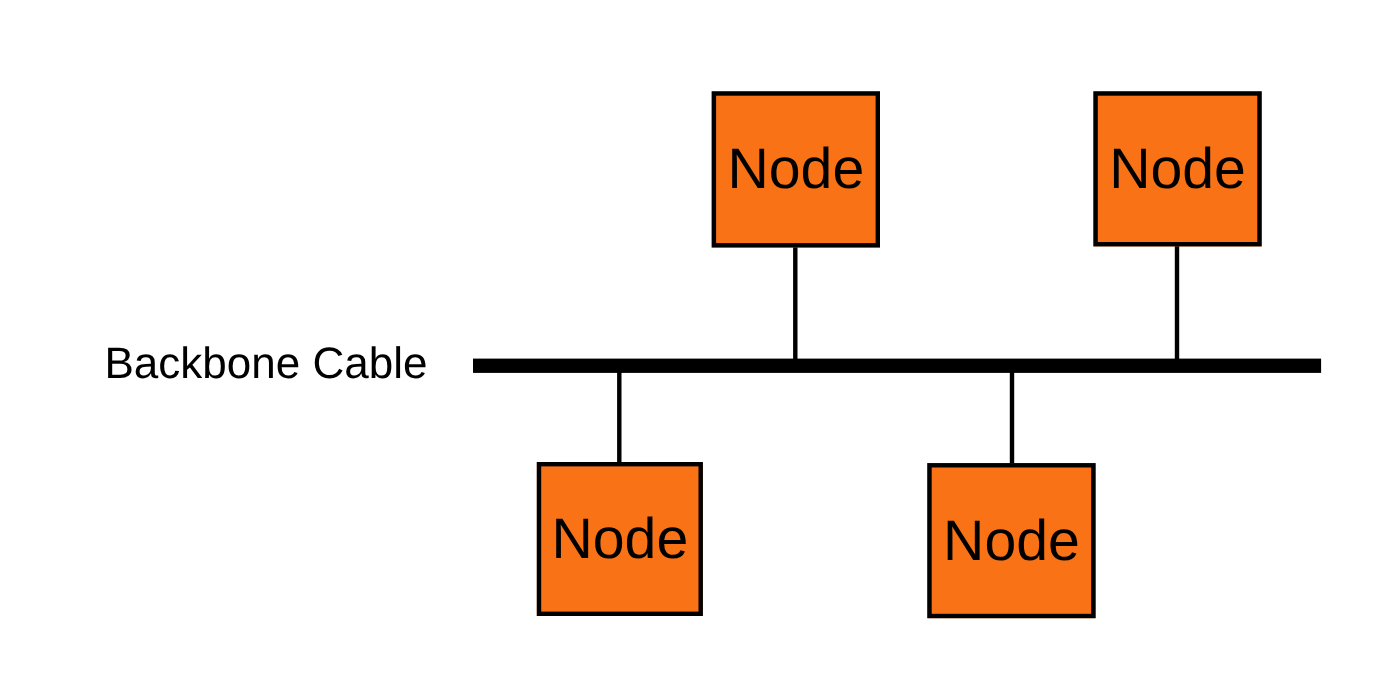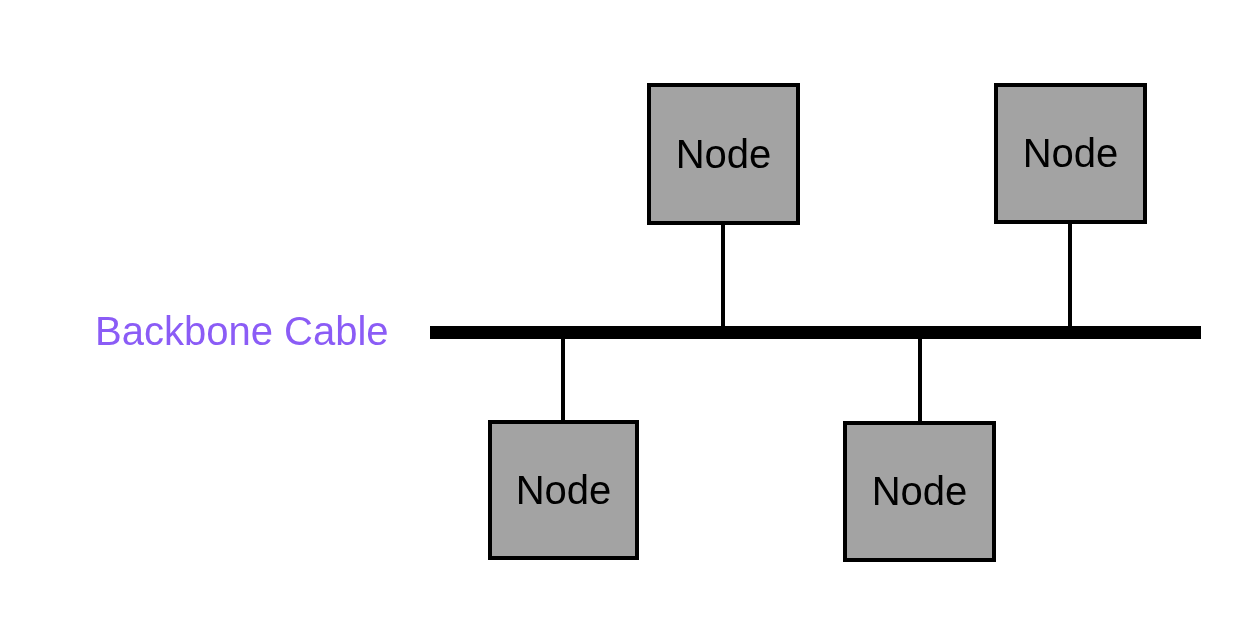--- a/index.html
+++ b/index.html
@@ -18,21 +18,21 @@
   }
   .backbone-label {
     position: absolute;
     left: 95px;
     top: 305px;
     height: 53px;
     display: flex;
     align-items: center;
     font-size: 40px;
     font-weight: 400;
-    color: #8b5cf6;
+    color: #000000;
     white-space: nowrap;
   }
   .backbone-cable {
     position: absolute;
     left: 430px;
     top: 326px;
     width: 771px;
     height: 13px;
     background: #000000;
     z-index: 1;
@@ -44,25 +44,25 @@
     z-index: 1;
   }
   .connector.c-top-left   { left: 721px;  top: 223px; height: 104px; }
   .connector.c-top-right  { left: 1068px; top: 222px; height: 105px; }
   .connector.c-bot-left   { left: 561px;  top: 338px; height: 84px;  }
   .connector.c-bot-right  { left: 918px;  top: 338px; height: 85px;  }
   .node-box {
     position: absolute;
     box-sizing: border-box;
     border: 4px solid #000000;
-    background: #a3a3a3;
+    background: #f97316;
     display: flex;
     align-items: center;
     justify-content: center;
-    font-size: 40px;
+    font-size: 52px;
     font-weight: 400;
     color: #000000;
     z-index: 2;
   }
   .node-box.n-top-left  { left: 647px; top: 83px;  width: 153px; height: 142px; }
   .node-box.n-top-right { left: 994px; top: 83px;  width: 153px; height: 141px; }
   .node-box.n-bot-left  { left: 488px; top: 420px; width: 151px; height: 140px; }
   .node-box.n-bot-right { left: 843px; top: 421px; width: 153px; height: 141px; }
 </style>
 </head>

